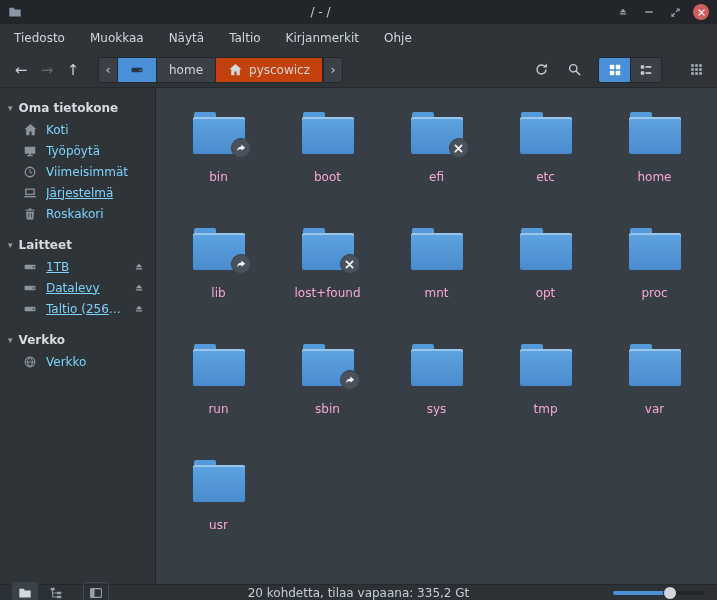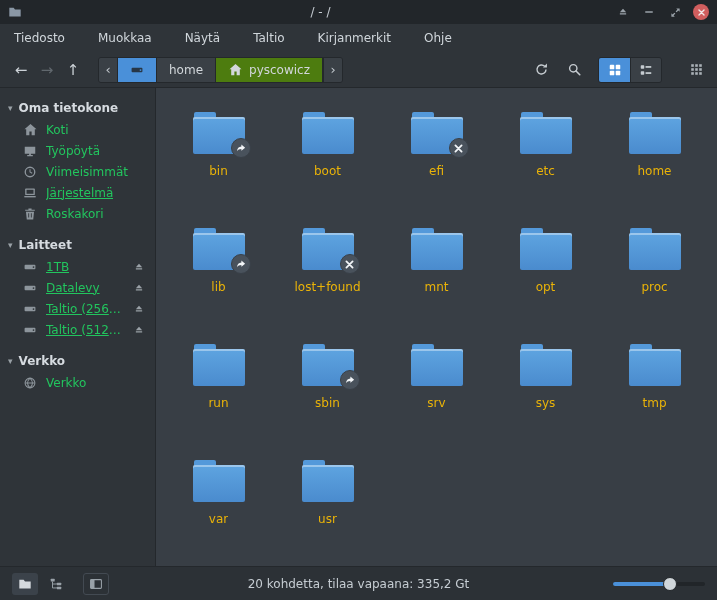--- a/index.html
+++ b/index.html
@@ -9,64 +9,64 @@
 
   
   .titlebar { height:24px; background:#22262a; display:flex; align-items:center; padding:0 8px; flex:0 0 auto; }
   .tb-icon { width:18px; display:flex; align-items:center; color:#8a97a5; }
   .tb-title { flex:1; text-align:center; color:#c6ccd2; font-size:12px; }
   .tb-controls { display:flex; align-items:center; gap:10px; }
   .tb-btn { display:flex; align-items:center; justify-content:center; color:#9aa2a9; width:16px; height:16px; cursor:pointer; }
   .tb-btn.close { background:#d15e5e; border-radius:50%; color:#f3e9e9; }
 
   
-  .menubar { height:28px; background:#2f3439; display:flex; align-items:center; padding:0 5px; gap:15px; flex:0 0 auto; }
+  .menubar { height:28px; background:#2f3439; display:flex; align-items:center; padding:0 5px; gap:7px; flex:0 0 auto; }
   .menu-item { padding:4px 9px; color:#d0d6db; border-radius:2px; cursor:default; }
 
   
   .toolbar { height:36px; background:#2f3439; border-bottom:1px solid #24282c; display:flex; align-items:center; padding:0 8px; flex:0 0 auto; }
   .nav-btn { width:26px; height:26px; display:flex; align-items:center; justify-content:center; background:none; border:none; color:#ccd2d7; font-size:15px; border-radius:3px; cursor:pointer; font-family:inherit; }
   .nav-btn.disabled { color:#61686e; }
   .crumbbar { display:flex; height:26px; margin-left:12px; border:1px solid #24282c; border-radius:3px; overflow:hidden; }
   .crumb-nav { width:19px; background:#3a4046; border:none; color:#c4cad0; font-size:13px; border-right:1px solid #24282c; cursor:pointer; font-family:inherit; }
   .crumb-nav:last-child { border-right:none; border-left:1px solid #24282c; }
   .crumb { display:flex; align-items:center; gap:6px; padding:0 12px; background:#3a4046; border:none; border-right:1px solid #24282c; color:#d2d7db; font-size:12px; cursor:pointer; font-family:inherit; }
   .crumb .crumb-icon { display:flex; align-items:center; }
   .crumb.active { background:#4a90d9; color:#273646; }
-  .crumb.dark { background:#4d7c0f; }
+  .crumb.dark { background:#c2410c; }
   .toolbar-right { margin-left:auto; display:flex; align-items:center; gap:7px; }
   .tool-btn { width:26px; height:26px; display:flex; align-items:center; justify-content:center; background:none; border:none; color:#c6ccd1; border-radius:3px; cursor:pointer; }
   .view-group { display:flex; border:1px solid #24282c; border-radius:3px; overflow:hidden; margin-left:4px; }
   .view-btn { width:31px; height:24px; display:flex; align-items:center; justify-content:center; background:#3a4046; border:none; color:#c6ccd1; cursor:pointer; }
   .view-btn + .view-btn { border-left:1px solid #24282c; }
   .view-btn.active { background:#4a90d9; color:#ffffff; }
   .tool-btn.edge { margin-left:14px; color:#aab1b7; }
 
   
   .content { flex:1; display:flex; min-height:0; }
   .sidebar { width:156px; flex:0 0 156px; background:#2f3439; border-right:1px solid #24282c; padding-top:8px; overflow:hidden; }
   .side-header { display:flex; align-items:center; gap:6px; padding:5px 8px 4px 8px; color:#d6dbe0; font-weight:bold; cursor:pointer; }
   .tri { color:#99a0a6; font-size:9px; }
-  .side-item { display:flex; align-items:center; gap:8px; padding:3px 8px 3px 22px; color:#22c55e; cursor:pointer; height:21px; }
+  .side-item { display:flex; align-items:center; gap:8px; padding:3px 8px 3px 22px; color:#7dd3fc; cursor:pointer; height:21px; }
   .side-icon { width:16px; height:16px; display:flex; align-items:center; justify-content:center; color:#8d959c; flex:0 0 16px; }
   .side-label { white-space:nowrap; overflow:hidden; text-overflow:ellipsis; }
   .side-label.u { text-decoration:underline; }
   .side-eject { margin-left:auto; width:16px; display:flex; align-items:center; justify-content:center; color:#9aa1a7; cursor:pointer; flex:0 0 16px; }
   .side-section { margin-bottom:9px; }
 
   .main { flex:1; background:#383e45; padding:12px 8px 0 8px; display:grid; grid-template-columns:repeat(5,1fr); grid-auto-rows:116px; overflow:hidden; }
   .file-item { display:flex; flex-direction:column; align-items:center; padding-top:12px; cursor:pointer; }
   .ficon { position:relative; width:52px; height:42px; }
   .ftab { position:absolute; top:0; left:1px; width:22px; height:8px; border-radius:2px 2px 0 0; background:#5499da; }
   .fbody { position:absolute; top:5px; left:0; right:0; bottom:0; border-radius:2px; background:linear-gradient(#5ea4e0, #4a8bce); box-shadow:inset 0 2px 0 rgba(255,255,255,0.38); }
   .emblem { position:absolute; right:-6px; bottom:-4px; width:20px; height:20px; border-radius:50%; background:#49525c; border:1px solid #394048; color:#f2f5f8; display:flex; align-items:center; justify-content:center; }
-  .flabel { margin-top:10px; color:#eab308; font-size:12px; max-width:102px; text-align:center; white-space:nowrap; overflow:hidden; text-overflow:ellipsis; }
+  .flabel { margin-top:16px; color:#f9a8d4; font-size:12px; max-width:102px; text-align:center; white-space:nowrap; overflow:hidden; text-overflow:ellipsis; }
 
   
-  .statusbar { height:34px; flex:0 0 auto; background:#2c3136; border-top:1px solid #24282c; display:flex; align-items:center; padding:0 12px; position:relative; }
+  .statusbar { height:16px; flex:0 0 auto; background:#2c3136; border-top:1px solid #24282c; display:flex; align-items:center; padding:0 12px; position:relative; }
   .sb-buttons { display:flex; gap:5px; align-items:center; z-index:2; }
   .sb-btn { width:26px; height:22px; display:flex; align-items:center; justify-content:center; background:none; border:none; color:#99a1a8; border-radius:3px; cursor:pointer; }
   .sb-btn.active { background:#3b424a; color:#d5dade; }
   .sb-btn.framed { margin-left:9px; border:1px solid #434a52; }
   .sb-text { position:absolute; left:0; right:0; text-align:center; color:#c6cdd3; font-size:12px; pointer-events:none; }
   .sb-slider { margin-left:auto; width:92px; height:20px; position:relative; display:flex; align-items:center; cursor:pointer; z-index:2; }
   .slider-track { width:100%; height:4px; border-radius:2px; background:#212529; overflow:hidden; }
   .slider-fill { width:62%; height:100%; background:#4a90d9; }
   .slider-handle { position:absolute; left:calc(62% - 7px); top:3px; width:14px; height:14px; border-radius:50%; background:#d0d6da; border:1px solid #22262a; }
 
@@ -305,34 +305,20 @@
                 <circle cx="12" cy="8" r="1" fill="#2f3439"></circle>
               </svg>
             </span>
             <span class="side-label u">Taltio (256 ...</span>
             <span class="side-eject">
               <svg viewBox="0 0 16 16" width="12" height="12">
                 <path fill="currentColor" d="M8 3.5l4.2 4.7H3.8zM3.8 9.8h8.4v1.6H3.8z"></path>
               </svg>
             </span>
           </div>
-          <div class="side-item">
-            <span class="side-icon">
-              <svg viewBox="0 0 16 16" width="14" height="14">
-                <rect x="1.8" y="5.5" width="12.4" height="5" rx="1" fill="currentColor"></rect>
-                <circle cx="12" cy="8" r="1" fill="#2f3439"></circle>
-              </svg>
-            </span>
-            <span class="side-label u">Taltio (512 ...</span>
-            <span class="side-eject">
-              <svg viewBox="0 0 16 16" width="12" height="12">
-                <path fill="currentColor" d="M8 3.5l4.2 4.7H3.8zM3.8 9.8h8.4v1.6H3.8z"></path>
-              </svg>
-            </span>
-          </div>
         </div>
         <div class="side-section">
           <div class="side-header">
             <span class="tri">▾</span>
             <span>Verkko</span>
           </div>
           <div class="side-item">
             <span class="side-icon">
               <svg viewBox="0 0 16 16" width="14" height="14">
                 <g fill="none" stroke="currentColor" stroke-width="1.2">
@@ -447,27 +433,20 @@
           <div class="ficon">
             <div class="ftab"></div>
             <div class="fbody"></div>
             <div class="emblem">
               <svg viewBox="0 0 16 16" width="12" height="12">
                 <path fill="currentColor" d="M8.5 3.2l5 4.3-5 4.3V9.2C5.6 9.2 4 10.2 2.7 12.2 3 8.6 5 6.4 8.5 6.1z"></path>
               </svg>
             </div>
           </div>
           <div class="flabel">sbin</div>
-        </div>
-        <div class="file-item">
-          <div class="ficon">
-            <div class="ftab"></div>
-            <div class="fbody"></div>
-          </div>
-          <div class="flabel">srv</div>
         </div>
         <div class="file-item">
           <div class="ficon">
             <div class="ftab"></div>
             <div class="fbody"></div>
           </div>
           <div class="flabel">sys</div>
         </div>
         <div class="file-item">
           <div class="ficon">

